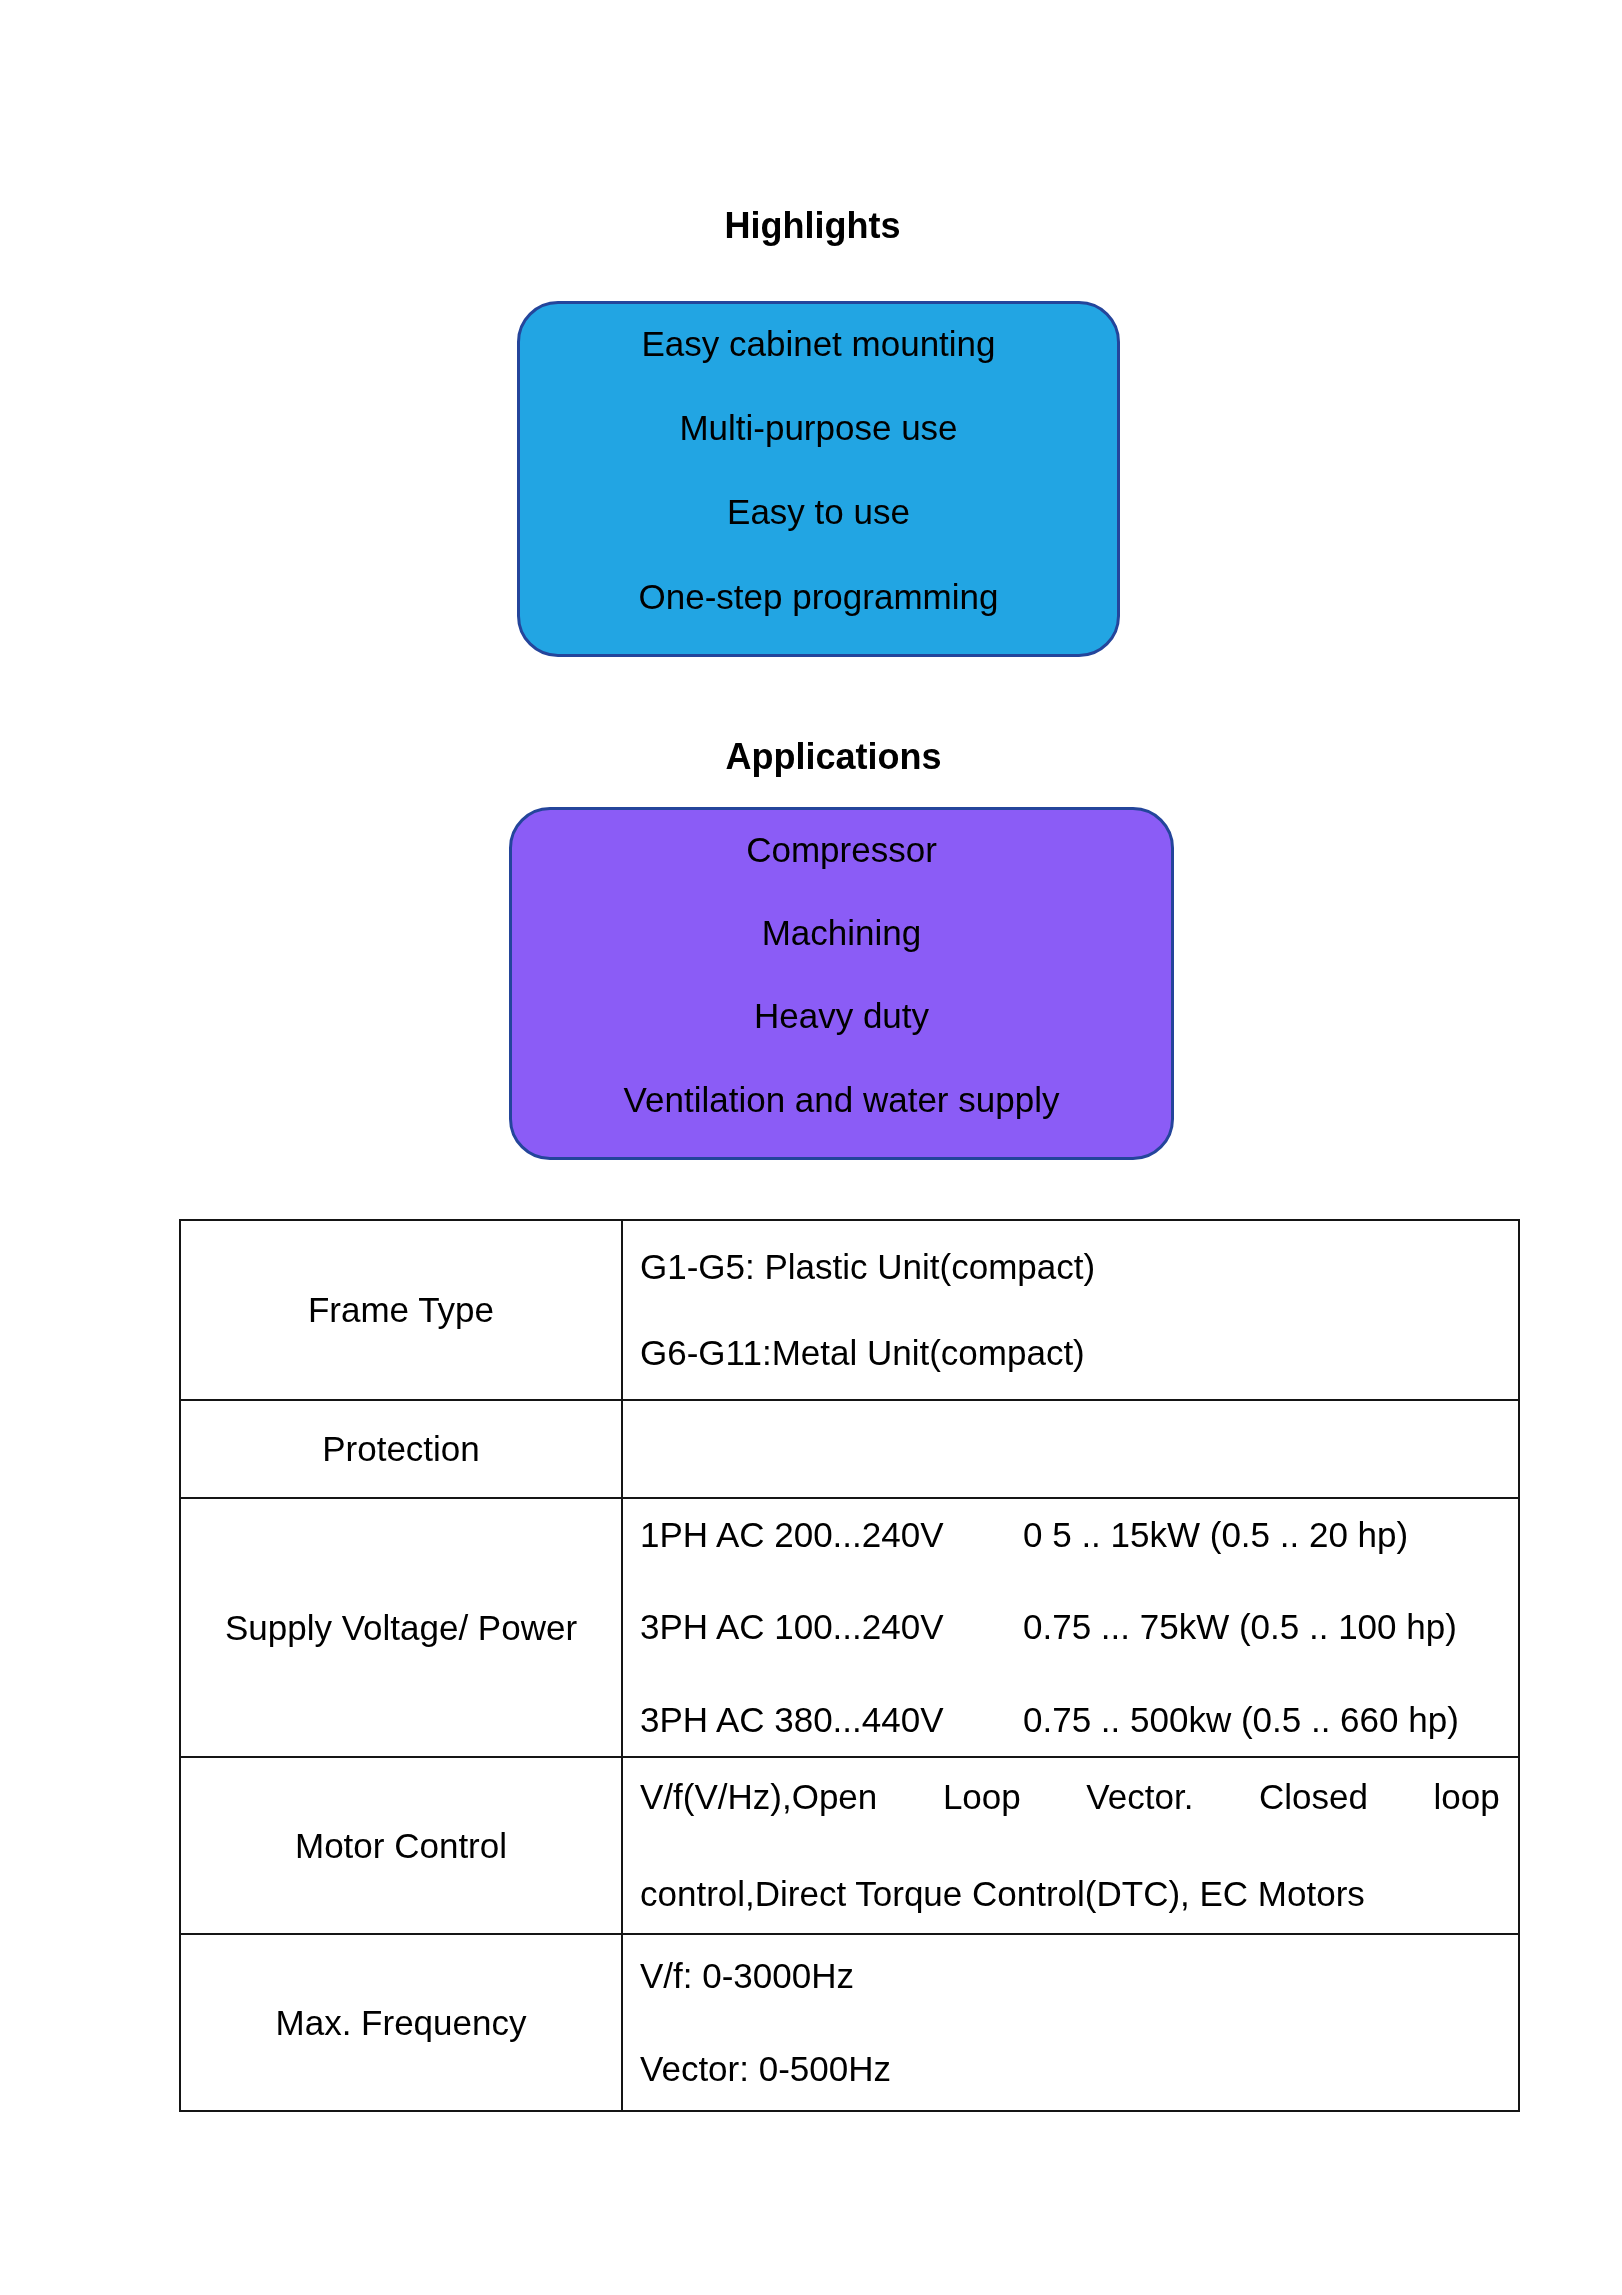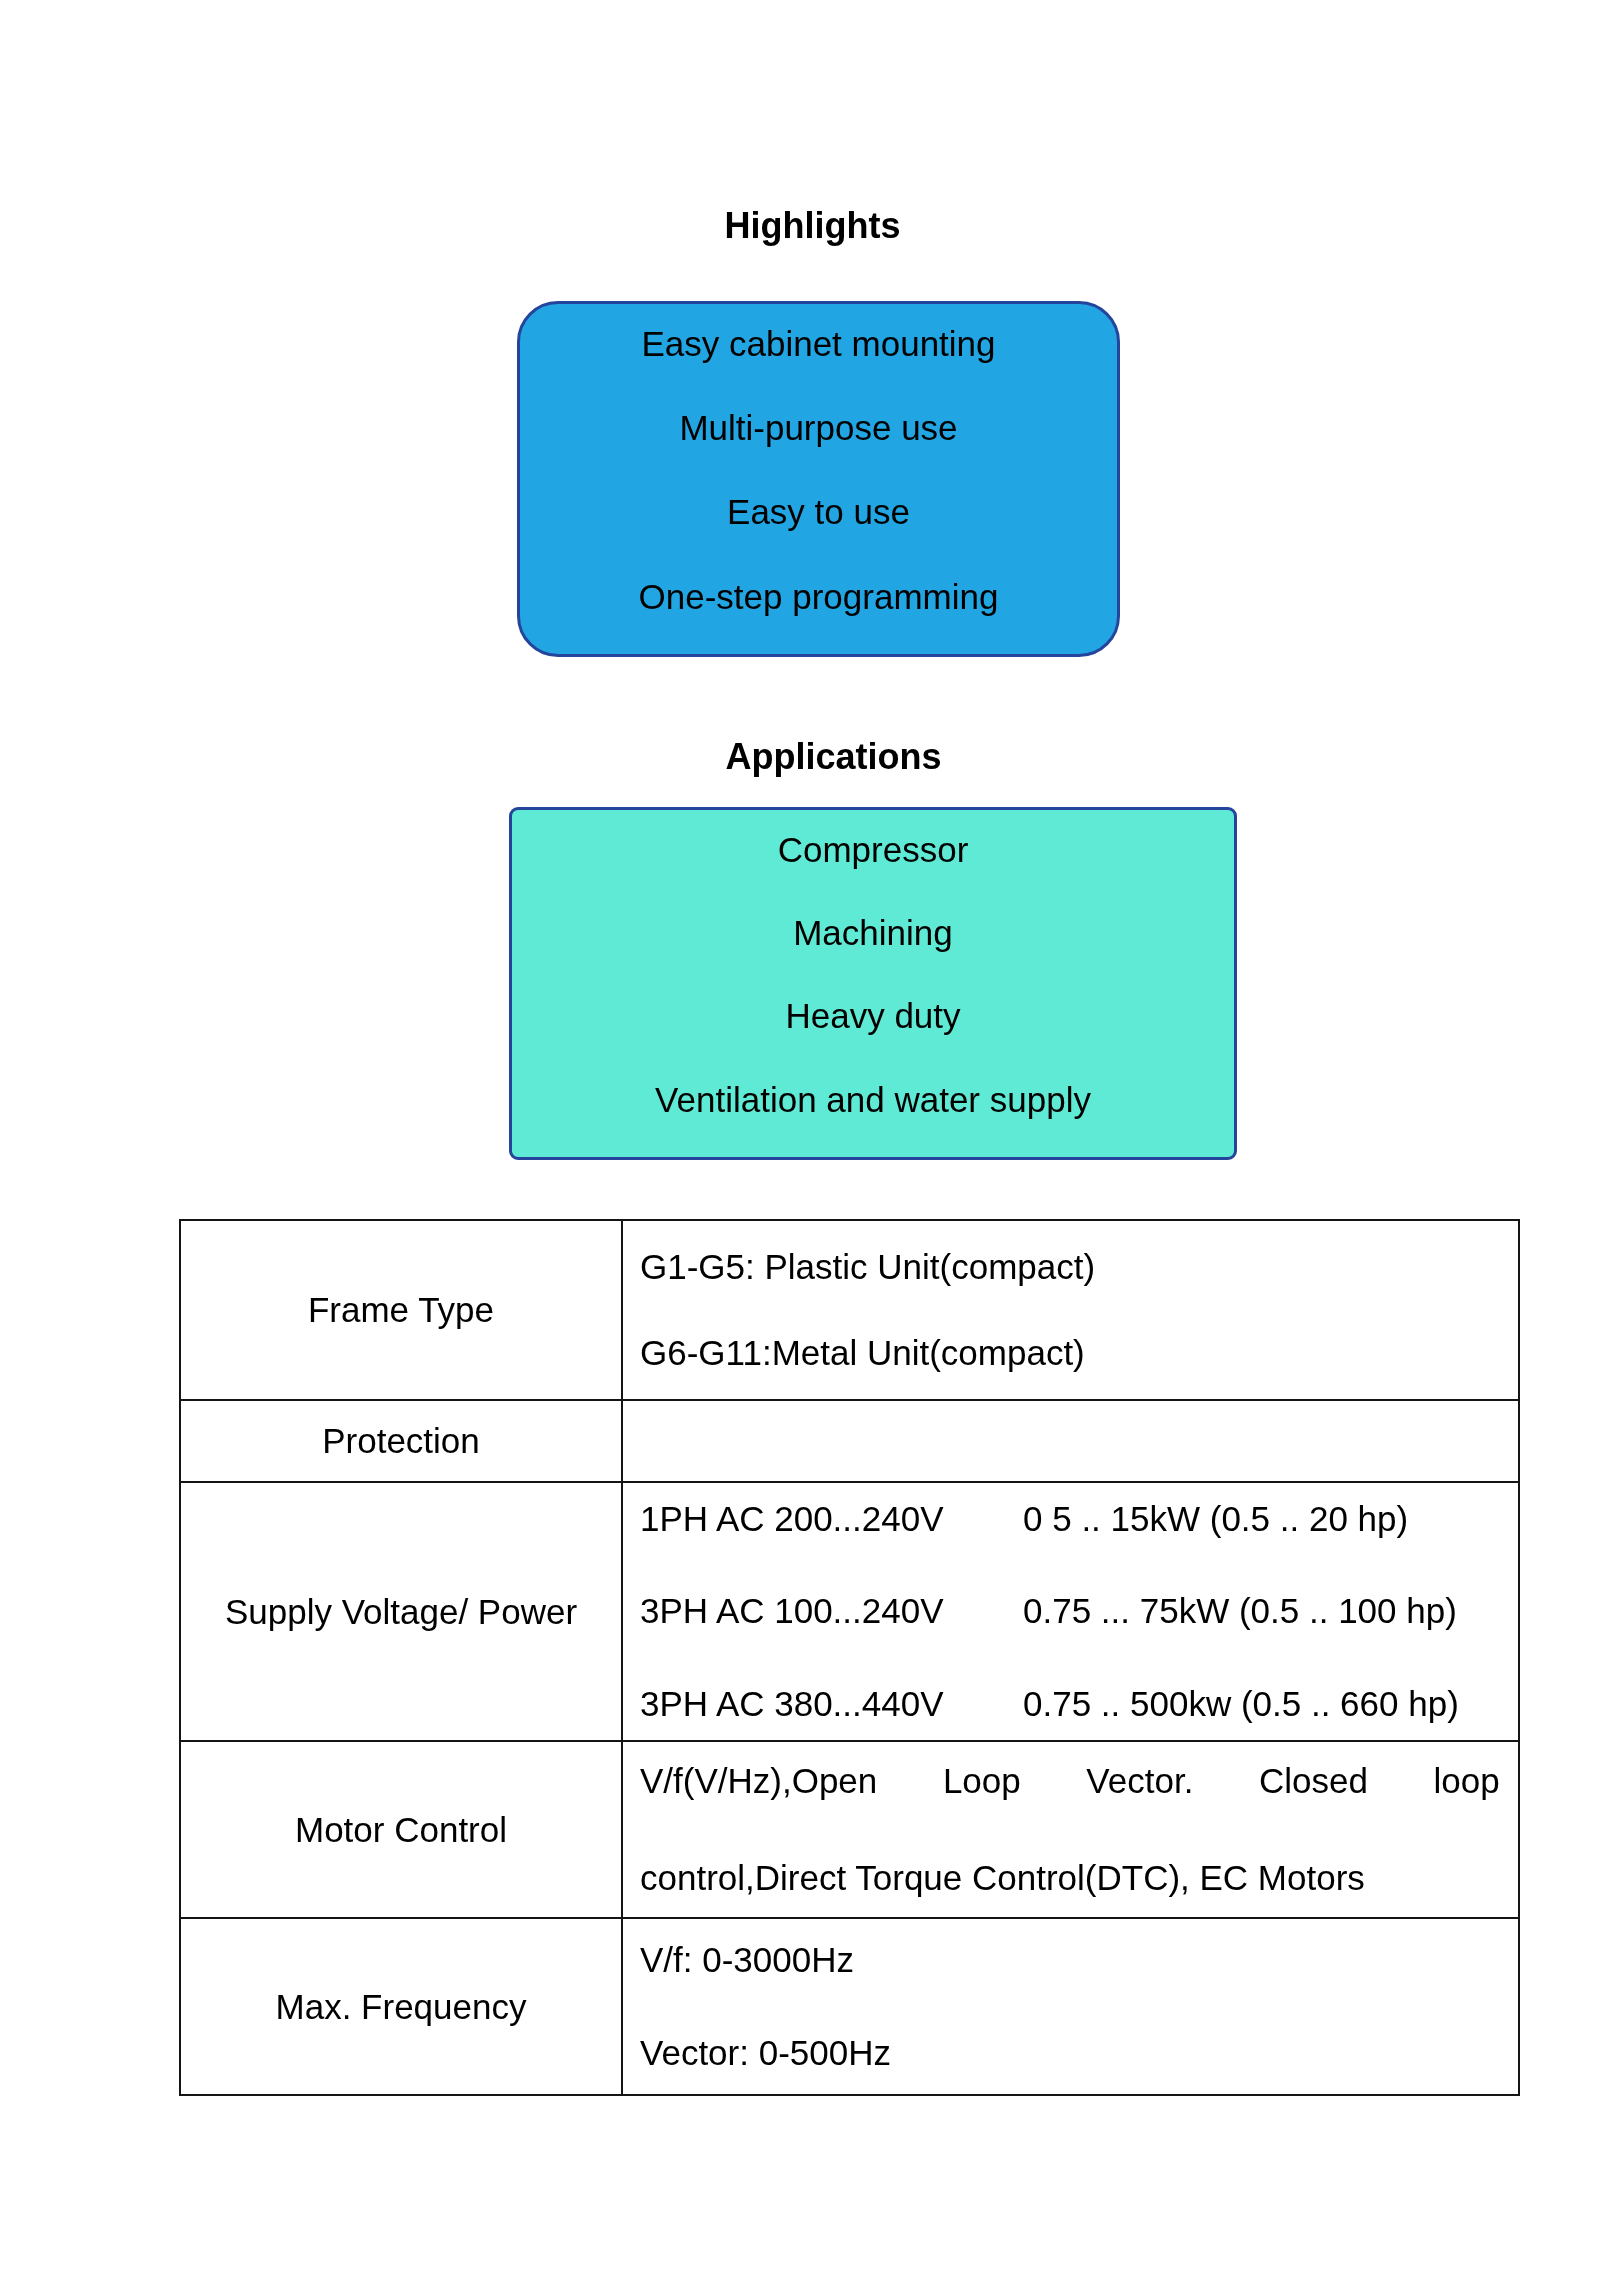--- a/index.html
+++ b/index.html
@@ -27,21 +27,21 @@
   .t-row.first { border-top:none; }
   .t-label {
     flex:0 0 442px; width:442px; border-right:2px solid #151515;
     display:flex; align-items:center; justify-content:center;
     text-align:center; font-size:35px; padding:0 4px;
   }
   .t-value {
     flex:1 1 auto; display:flex; flex-direction:column; justify-content:center;
     font-size:35px; line-height:1.1; padding:0 18.3px 0 17px; overflow:hidden;
   }
-  .h272{height:178px} .h126{height:82px} .h396{height:259px} .h270{height:177px}
+  .h272{height:178px} .h126{height:98px} .h396{height:259px} .h270{height:177px}
   .gap76{gap:47px} .gap82{gap:54px} .gap88{gap:58px}
   .supply-line { display:flex; align-items:baseline; }
   .v-col { flex:0 0 347px; }
   .p-col { flex:1 1 auto; white-space:nowrap;margin-left:36px; }
   .justified { display:flex; justify-content:space-between; width:100%; }
 </style>
 </head>
 <body>
 
 <section>
@@ -49,21 +49,21 @@
   <div class="blue-box" style="left: 517px; top: 301px; width: 603px; height: 356px; background: rgb(34, 165, 227); border-color: rgb(36, 69, 155);">
     <div class="box-line">Easy cabinet mounting</div>
     <div class="box-line">Multi-purpose use</div>
     <div class="box-line">Easy to use</div>
     <div class="box-line">One-step programming</div>
   </div>
 </section>
 
 <section>
   <h1 class="section-title" style="left:509px; top:737px; width:649px;">Applications</h1>
-  <div class="blue-box" style="left: 509px; top: 807px; width: 728px; height: 353px; background: #5eead4; border-color: rgb(36, 69, 155); border-radius: 9px;">
+  <div class="blue-box" style="left: 509px; top: 807px; width: 665px; height: 353px; background: #8b5cf6; border-color: rgb(36, 69, 155);">
     <div class="box-line">Compressor</div>
     <div class="box-line">Machining</div>
     <div class="box-line">Heavy duty</div>
     <div class="box-line">Ventilation and water supply</div>
   </div>
 </section>
 
 <div class="spec-table">
 
   <div class="t-row first h272">

